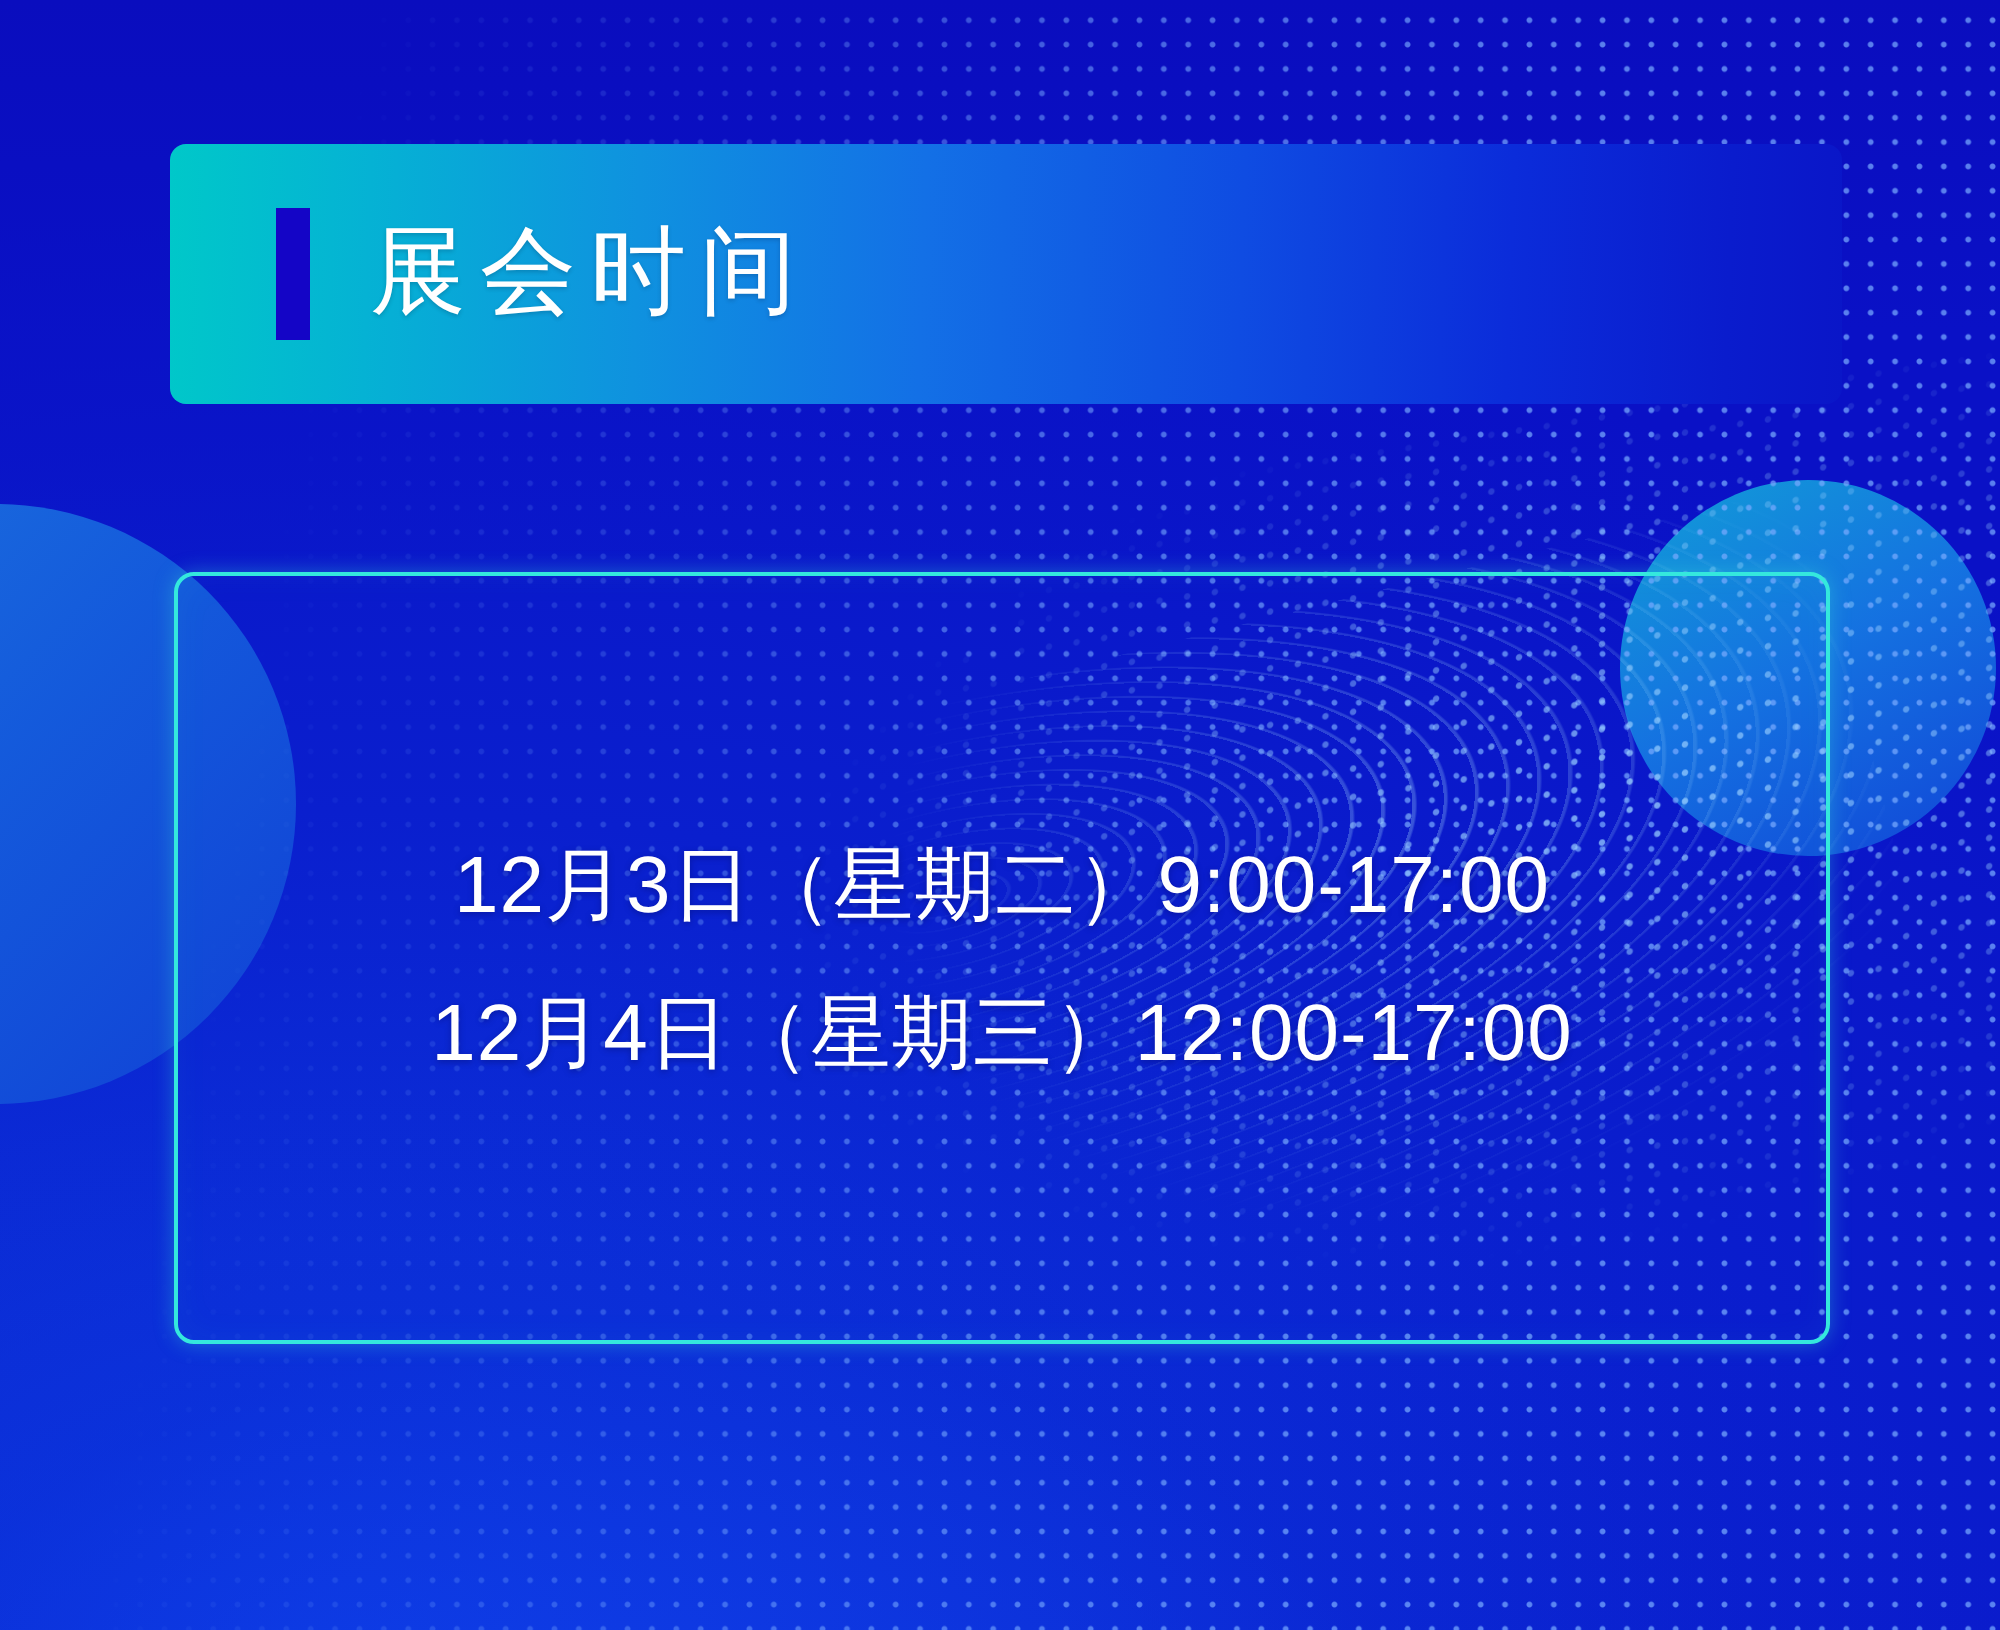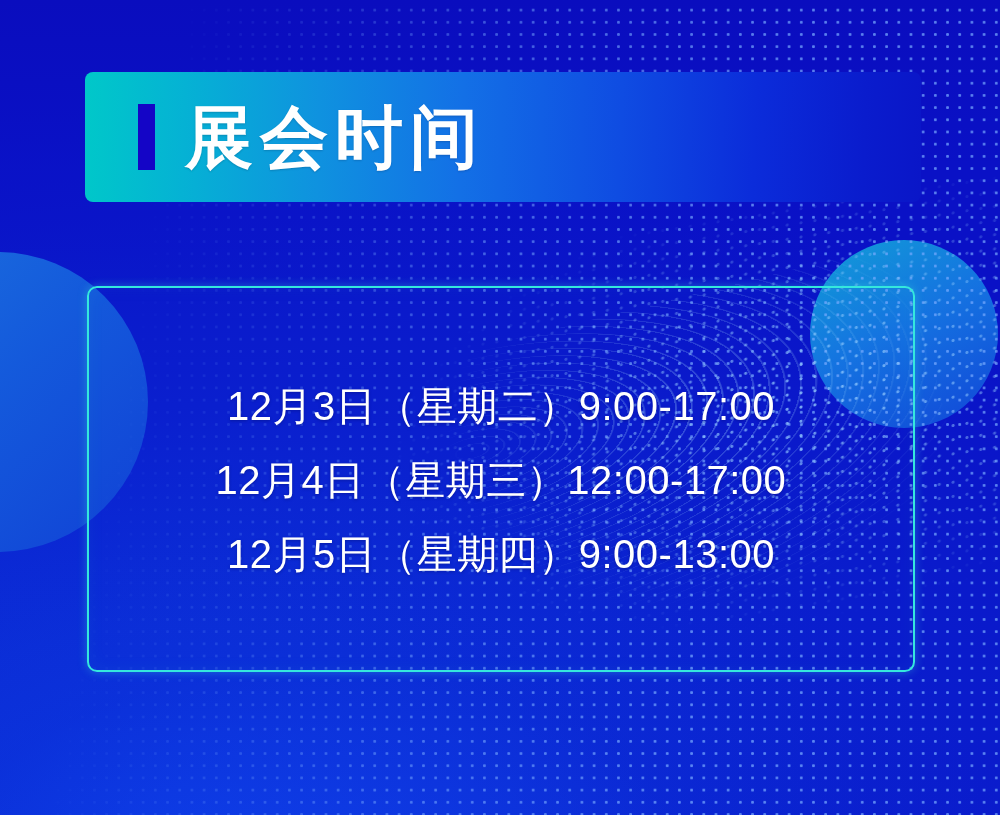--- a/index.html
+++ b/index.html
@@ -124,22 +124,22 @@
   .header-accent {
     width: 17px;
     height: 66px;
     background: #1405c6;
     margin-left: 53px;
     flex: none;
   }
   .header-title {
     margin-left: 30px;
     color: #ffffff;
-    font-size: 68px;
-    font-weight: 700;
+    font-size: 48px;
+    font-weight: 400;
     letter-spacing: 7px;
     line-height: 1;
     text-shadow: 0 1px 2px rgba(0,0,30,0.18);
   }
 
   
   .content-box {
     position: absolute;
     left: 87px;
     top: 286px;
@@ -189,17 +189,16 @@
 
   <div class="header-banner">
     <div class="header-accent"></div>
     <div class="header-title">展会时间</div>
   </div>
 
   <div class="content-box">
     <div class="date-list">
       <div class="date-line">12月3日（星期二）9:00-17:00</div>
       <div class="date-line">12月4日（星期三）12:00-17:00</div>
-      <div class="date-line">12月5日（星期四）9:00-13:00</div>
     </div>
   </div>
 
 </div>
 
 </body></html>

